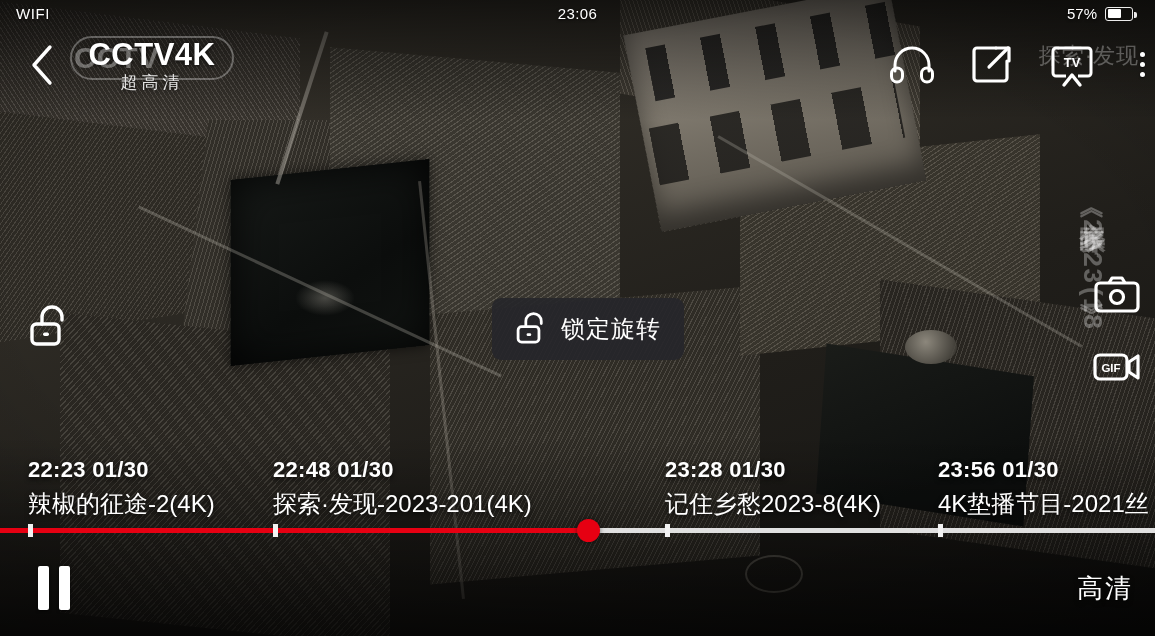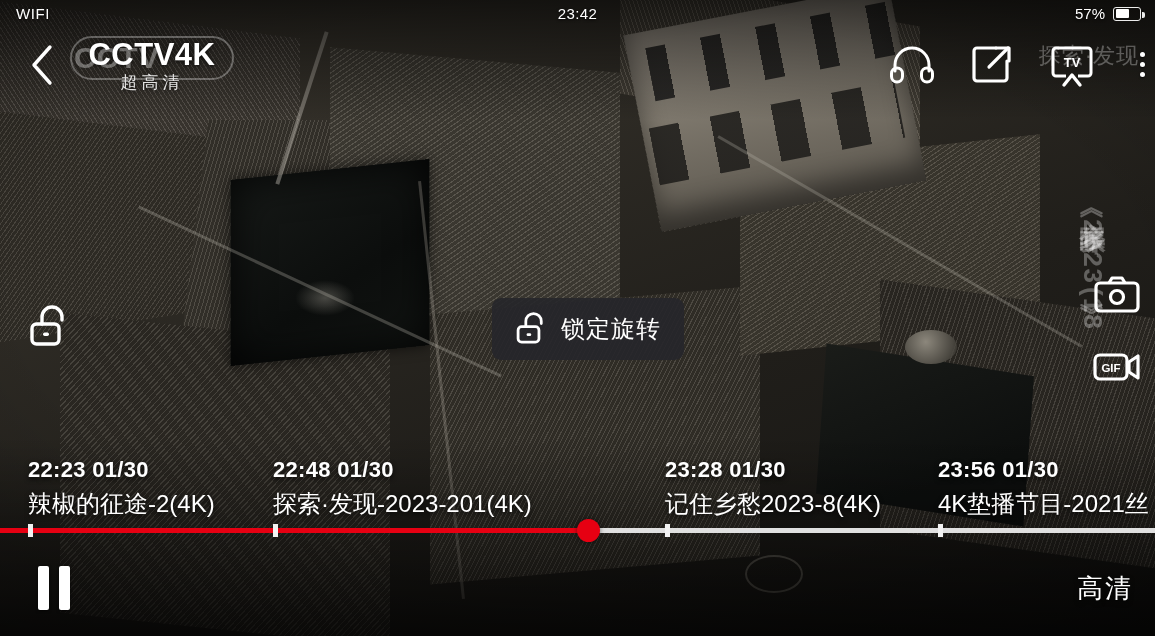--- a/index.html
+++ b/index.html
@@ -22,21 +22,21 @@
         rgba(0,0,0,.22) 1px, rgba(0,0,0,.22) 4px);
   }
   .panel { position:absolute; }
 
   
   #statusbar { position:absolute; left:0; top:0; width:1155px; height:27px;
       display:flex; align-items:center; color:#fff; font-size:15px; font-weight:400;
       text-shadow:0 1px 3px rgba(0,0,0,.85); z-index:40; }
   #sb-left { padding-left:16px; letter-spacing:.6px; }
   #sb-center { position:absolute; left:0; right:0; text-align:center; font-size:15px; letter-spacing:.4px; }
-  #sb-right { margin-left:auto; padding-right:14px; display:flex; align-items:center; gap:8px; }
+  #sb-right { margin-left:auto; padding-right:22px; display:flex; align-items:center; gap:8px; }
   .batt { position:relative; width:28px; height:14px; border:1.6px solid rgba(255,255,255,.92);
       border-radius:3px; }
   .batt::after { content:""; position:absolute; right:-4.5px; top:4px; width:3px; height:6px;
       background:rgba(255,255,255,.92); border-radius:0 2px 2px 0; }
   .batt > i { position:absolute; left:1.5px; top:1.5px; bottom:1.5px; width:48%;
       background:#fff; border-radius:1px; display:block; }
 
   
   #topbar { position:absolute; left:0; top:27px; width:1155px; height:75px; z-index:40;
       display:flex; align-items:center; }
@@ -150,21 +150,21 @@
     <div class="panel" style="left:440px;top:180px;width:3px;height:420px;background:rgba(185,180,170,.28);transform:rotate(-6deg);"></div>
 
     <div class="panel" style="inset:0;left:0;top:0;width:1155px;height:636px;
        background:radial-gradient(ellipse 120% 110% at 50% 45%, rgba(0,0,0,0) 40%, rgba(0,0,0,.55) 100%);"></div>
     <div class="panel" style="left:0;top:0;width:1155px;height:120px;background:linear-gradient(180deg,rgba(0,0,0,.62),rgba(0,0,0,0));"></div>
     <div class="panel" style="left:0;bottom:0;width:1155px;height:200px;background:linear-gradient(0deg,rgba(0,0,0,.72),rgba(0,0,0,0));"></div>
   </div>
 
   <div id="statusbar">
     <div id="sb-left">WIFI</div>
-    <div id="sb-center">23:42</div>
+    <div id="sb-center">23:06</div>
     <div id="sb-right">
       <span>57%</span>
       <span class="batt">
           <i style="width: 51.3%;"></i>
         </span>
     </div>
   </div>
 
   <div id="wm-show">探索·发现</div>
   <div id="wm-side">《家乡年味 2023》(18</div>

